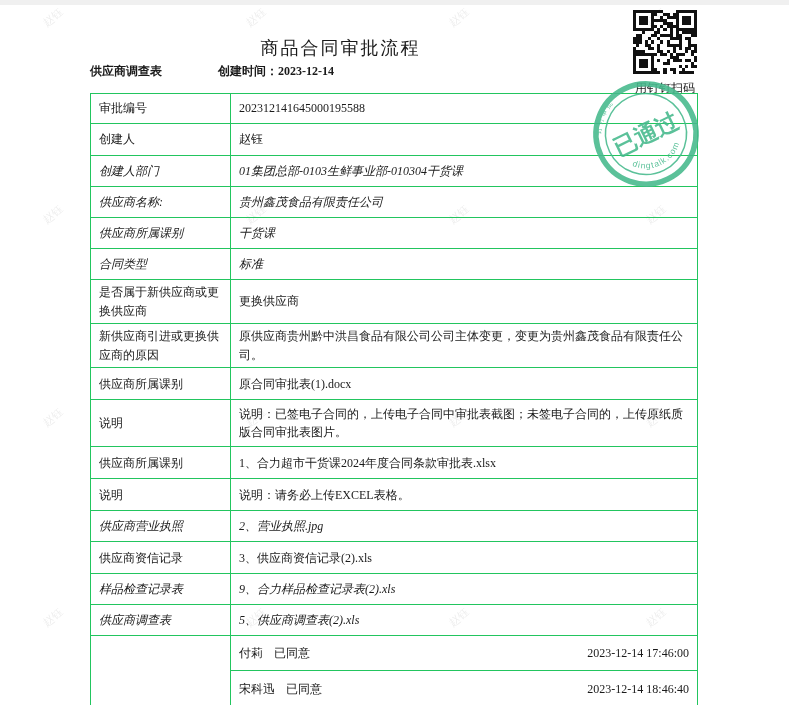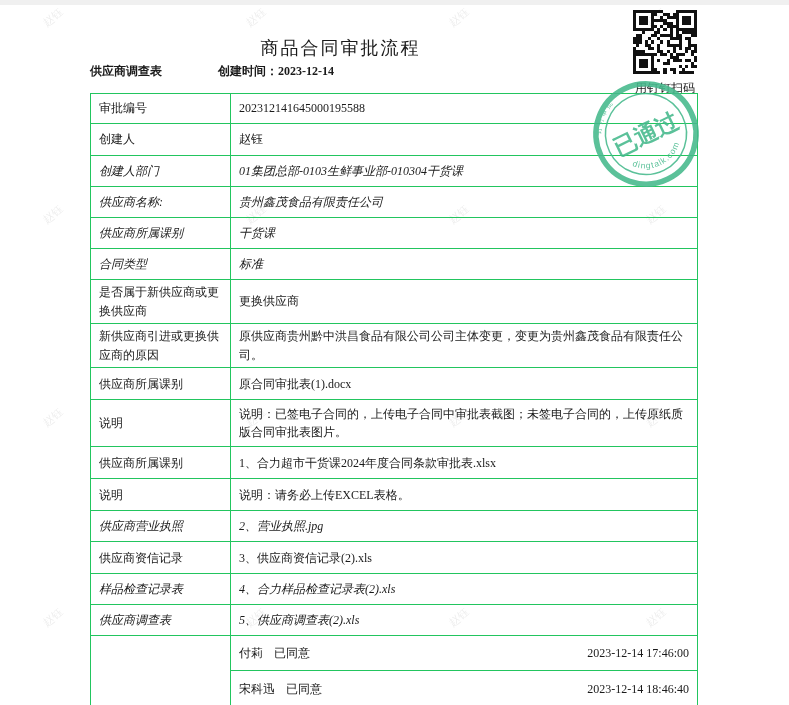--- a/index.html
+++ b/index.html
@@ -390,21 +390,21 @@
     <tr class="h31">
       <td class="lbl">供应商营业执照</td>
       <td>2、营业执照.jpg</td>
     </tr>
     <tr class="h32">
       <td class="lbl">供应商资信记录</td>
       <td>3、供应商资信记录(2).xls</td>
     </tr>
     <tr class="h31">
       <td class="lbl">样品检查记录表</td>
-      <td>4、合力样品检查记录表(2).xls</td>
+      <td>9、合力样品检查记录表(2).xls</td>
     </tr>
     <tr class="h31">
       <td class="lbl">供应商调查表</td>
       <td>5、供应商调查表(2).xls</td>
     </tr>
     <tr class="h35">
       <td class="lbl" rowspan="2"></td>
       <td>
         <div class="ap-cell-inner">
           <span class="ap-left">

